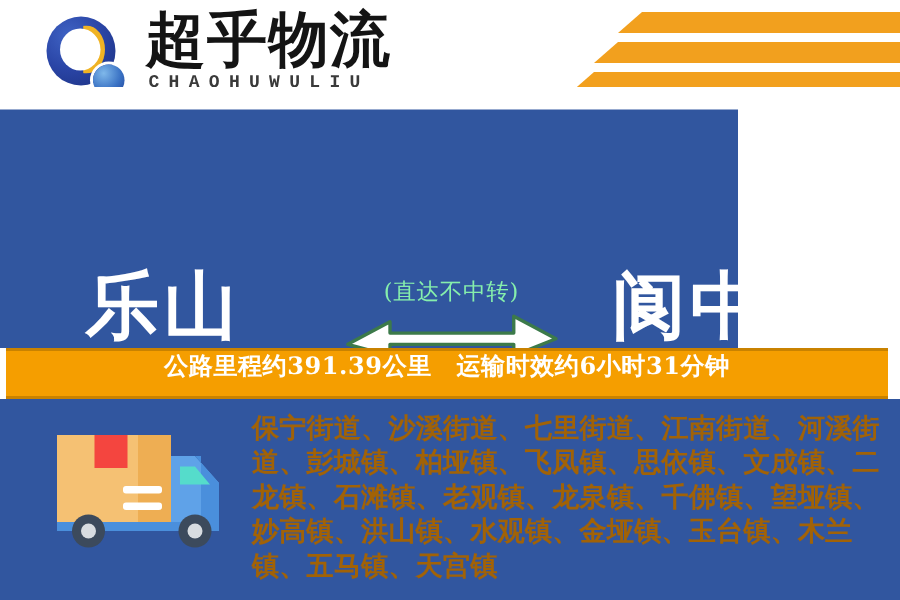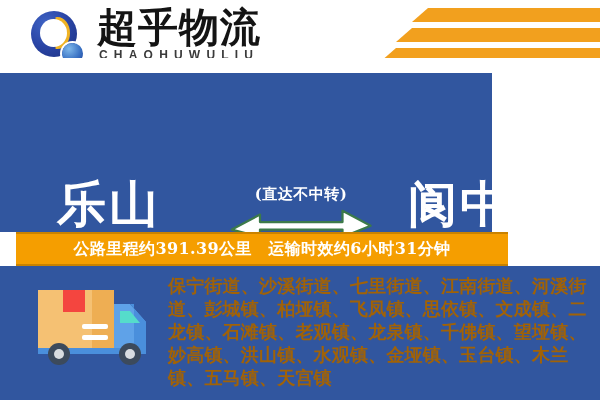--- a/index.html
+++ b/index.html
@@ -75,21 +75,21 @@
     font-size: 40px;
     font-weight: bold;
     letter-spacing: 1px;
     color: #141414;
     line-height: 42px;
     white-space: nowrap;
   }
   .brand-en {
     position: absolute;
     left: 99px; top: 48px;
-    font-family: Liberation Sans, sans-serif;
+    font-family: Liberation Mono, monospace;
     font-size: 12px;
     font-weight: bold;
     letter-spacing: 6.2px;
     color: #3a3a3a;
     white-space: nowrap;
   }
   .stripes {
     position: absolute;
     right: 0; top: 8px;
     width: 250px; height: 60px;
@@ -119,49 +119,48 @@
 
   .route-mid {
     position: absolute;
     left: 225px; top: 112px;
     width: 152px;
     text-align: center;
   }
   .route-note {
     font-family: "DejaVu Serif", "Liberation Serif", serif;
     font-size: 15px;
-    font-weight: bold;
-    color: #ffffff;
+    font-weight: normal;
+    color: #86efac;
     letter-spacing: 0.5px;
     white-space: nowrap;
   }
   .route-arrow {
     margin: 4px 0 2px 0;
     height: 30px;
   }
   .route-tag {
     font-family: "DejaVu Serif", "Liberation Serif", serif;
     font-size: 15px;
     font-weight: bold;
     color: #e9f3ea;
     letter-spacing: 0.5px;
     white-space: nowrap;
   }
 
   
   .distbar {
     position: absolute;
-    left: 16px; top: 232px;
-    width: 492px; height: 34px;
+    left: 4px; top: 232px;
+    width: 588px; height: 34px;
     background: #f59e00;
     border-top: 2px solid #c98200;
     border-bottom: 2px solid #c98200;
     box-sizing: border-box;
     display: flex;
-    align-items: center;
     justify-content: center;
   }
   .distbar-text {
     font-family: "DejaVu Serif", "Liberation Serif", serif;
     font-size: 16px;
     font-weight: bold;
     color: #ffffff;
     letter-spacing: 0.4px;
     white-space: nowrap;
   }

